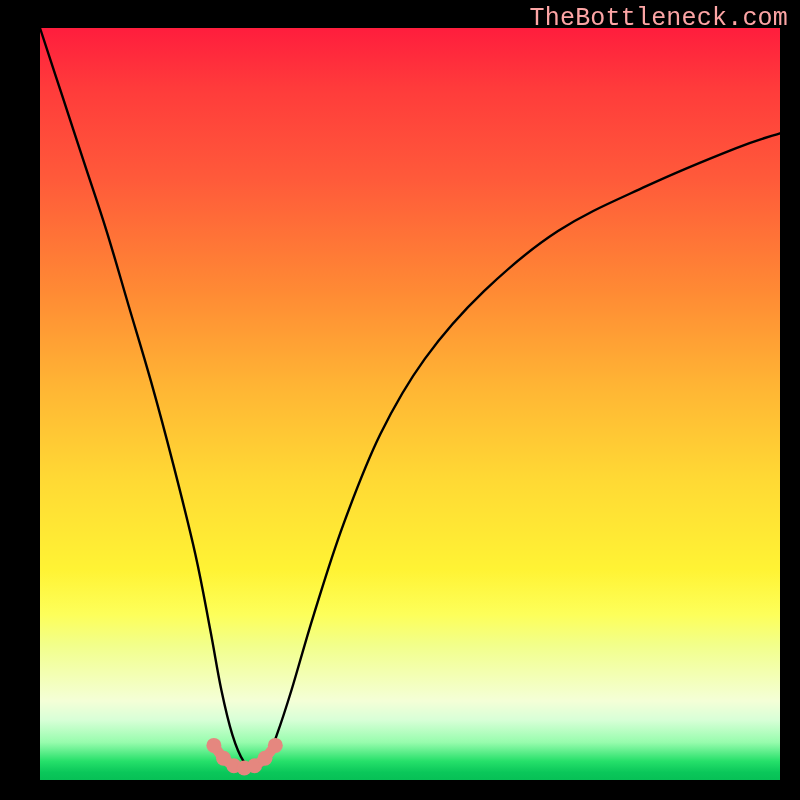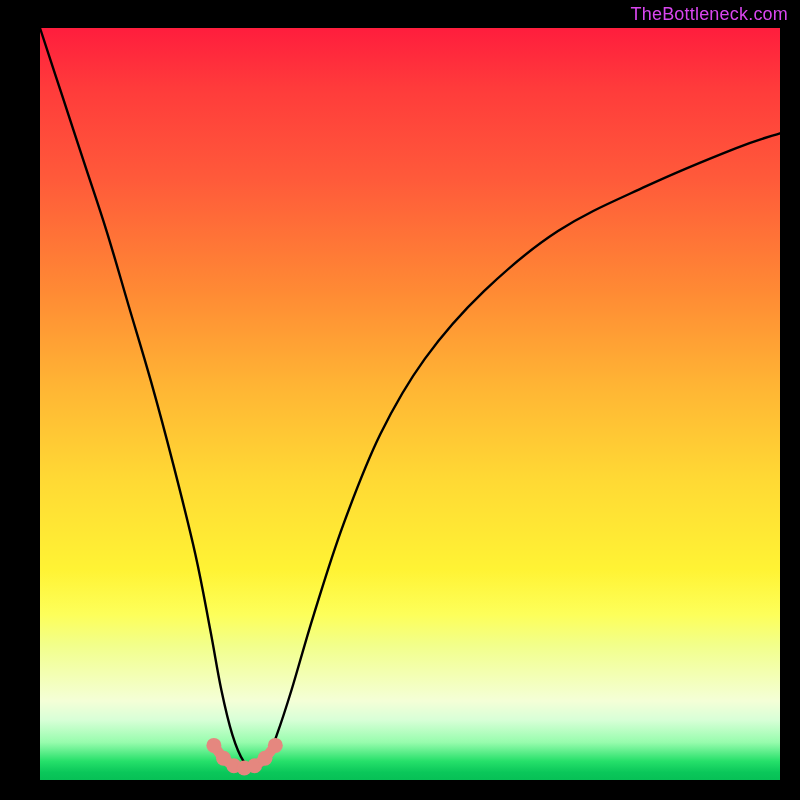--- a/index.html
+++ b/index.html
@@ -38,23 +38,23 @@
       #d8ffd7 92%,
       #97fcad 95%,
       #26e06a 97.5%,
       #0ac75a 99%,
       #07c056 100%);
   }
   .watermark {
     position: absolute;
     top: 4px;
     right: 12px;
-    font-family: Liberation Sans, sans-serif;
-    font-size: 18px;
-    color: #d946ef;
+    font-family: Liberation Mono, monospace;
+    font-size: 25px;
+    color: #fca5a5;
     letter-spacing: 0.2px;
   }
   svg.curve {
     position: absolute;
     left: 0;
     top: 0;
     width: 740px;
     height: 752px;
     overflow: visible;
   }

